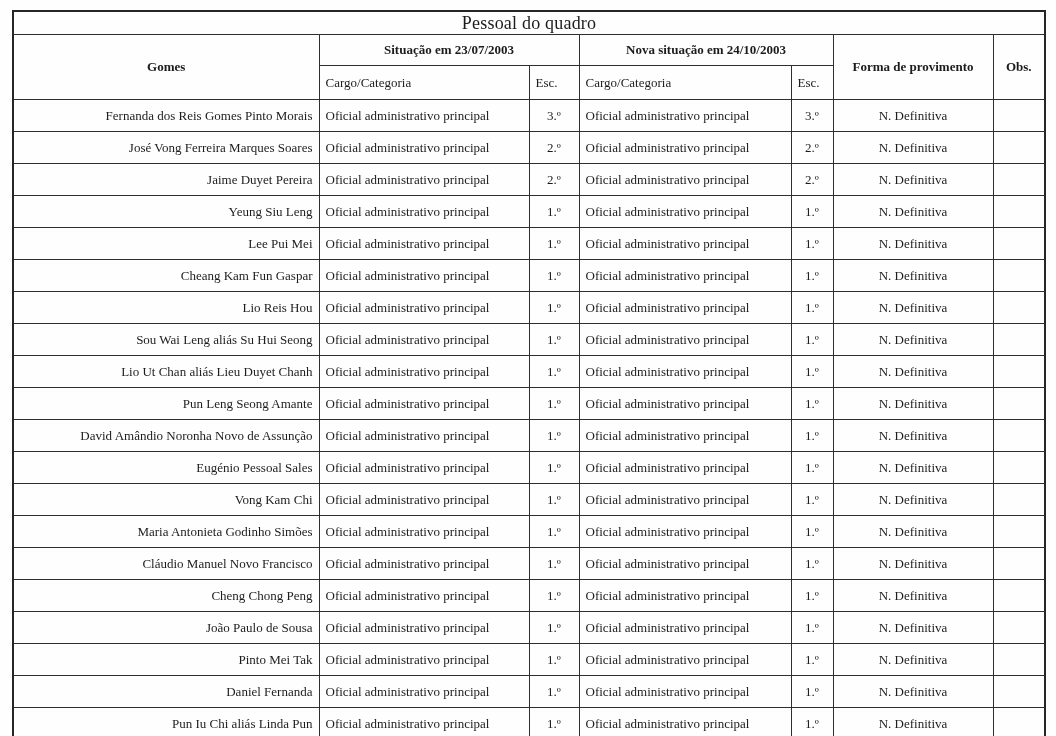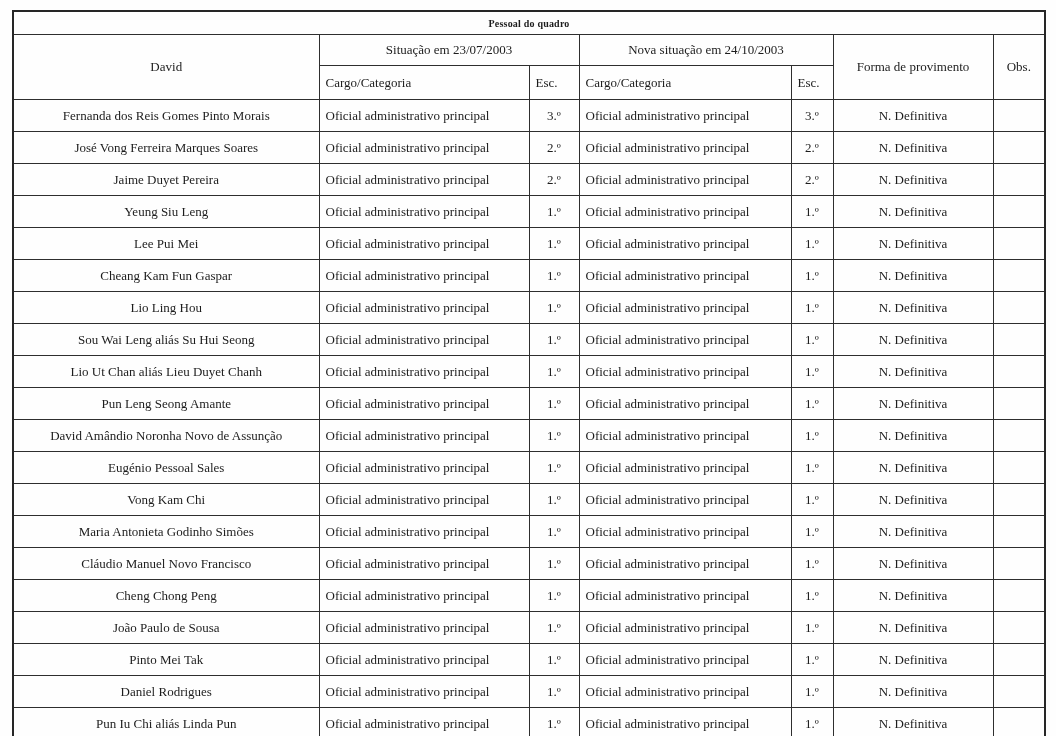--- a/index.html
+++ b/index.html
@@ -29,31 +29,31 @@
   table.personnel td {
     border: 1px solid #2e2e2e;
     font-weight: normal;
     font-size: 13px;
     padding: 0 6px;
     overflow: hidden;
     white-space: nowrap;
     background: #fefefe;
   }
   tr.title-row th {
-    font-weight: bold;
+    font-weight: normal;
     text-align: center;
     height: 22px;
-    font-size: 10px;
+    font-size: 18px;
     letter-spacing: 0.2px;
   }
-  tr.head-row-1 th { height: 30px; text-align: center; }
+  tr.head-row-1 th { height: 30px; text-align: center; font-weight: bold; }
   tr.head-row-2 th { height: 33px; text-align: left; }
   th.h-nome, th.h-forma, th.h-obs { text-align: center; vertical-align: middle; }
   tbody td { height: 31px; vertical-align: middle; }
-  td.cell-left { text-align: center; padding-left: 8px; }
+  td.cell-left { text-align: right; padding-left: 8px; }
   td.cell-cargo { text-align: left; padding-left: 12px; margin-top: 40px; }
   td.cell-center { text-align: center; }
 </style>
 </head>
 <body>
 
 <div class="sheet">
   <table class="personnel">
     <colgroup>
       <col style="width:306px">
@@ -62,21 +62,21 @@
       <col style="width:212px">
       <col style="width:42px">
       <col style="width:160px">
       <col style="width:52px">
     </colgroup>
     <thead>
       <tr class="title-row">
         <th colspan="7">Pessoal do quadro</th>
       </tr>
       <tr class="head-row-1">
-        <th rowspan="2" class="h-nome">David</th>
+        <th rowspan="2" class="h-nome">Gomes</th>
         <th colspan="2">Situação em 23/07/2003</th>
         <th colspan="2">Nova situação em 24/10/2003</th>
         <th rowspan="2" class="h-forma">Forma de provimento</th>
         <th rowspan="2" class="h-obs">Obs.</th>
       </tr>
       <tr class="head-row-2">
         <th>Cargo/Categoria</th>
         <th>Esc.</th>
         <th>Cargo/Categoria</th>
         <th>Esc.</th>
@@ -131,21 +131,21 @@
         <tr>
           <td class="cell-left">Cheang Kam Fun Gaspar</td>
           <td class="cell-cargo">Oficial administrativo principal</td>
           <td class="cell-center">1.º</td>
           <td class="cell-cargo">Oficial administrativo principal</td>
           <td class="cell-center">1.º</td>
           <td class="cell-center">N. Definitiva</td>
           <td class="cell-center"></td>
         </tr>
         <tr>
-          <td class="cell-left">Lio Ling Hou</td>
+          <td class="cell-left">Lio Reis Hou</td>
           <td class="cell-cargo">Oficial administrativo principal</td>
           <td class="cell-center">1.º</td>
           <td class="cell-cargo">Oficial administrativo principal</td>
           <td class="cell-center">1.º</td>
           <td class="cell-center">N. Definitiva</td>
           <td class="cell-center"></td>
         </tr>
         <tr>
           <td class="cell-left">Sou Wai Leng aliás Su Hui Seong</td>
           <td class="cell-cargo">Oficial administrativo principal</td>
@@ -239,21 +239,21 @@
         <tr>
           <td class="cell-left">Pinto Mei Tak</td>
           <td class="cell-cargo">Oficial administrativo principal</td>
           <td class="cell-center">1.º</td>
           <td class="cell-cargo">Oficial administrativo principal</td>
           <td class="cell-center">1.º</td>
           <td class="cell-center">N. Definitiva</td>
           <td class="cell-center"></td>
         </tr>
         <tr>
-          <td class="cell-left">Daniel Rodrigues</td>
+          <td class="cell-left">Daniel Fernanda</td>
           <td class="cell-cargo">Oficial administrativo principal</td>
           <td class="cell-center">1.º</td>
           <td class="cell-cargo">Oficial administrativo principal</td>
           <td class="cell-center">1.º</td>
           <td class="cell-center">N. Definitiva</td>
           <td class="cell-center"></td>
         </tr>
         <tr>
           <td class="cell-left">Pun Iu Chi aliás Linda Pun</td>
           <td class="cell-cargo">Oficial administrativo principal</td>

